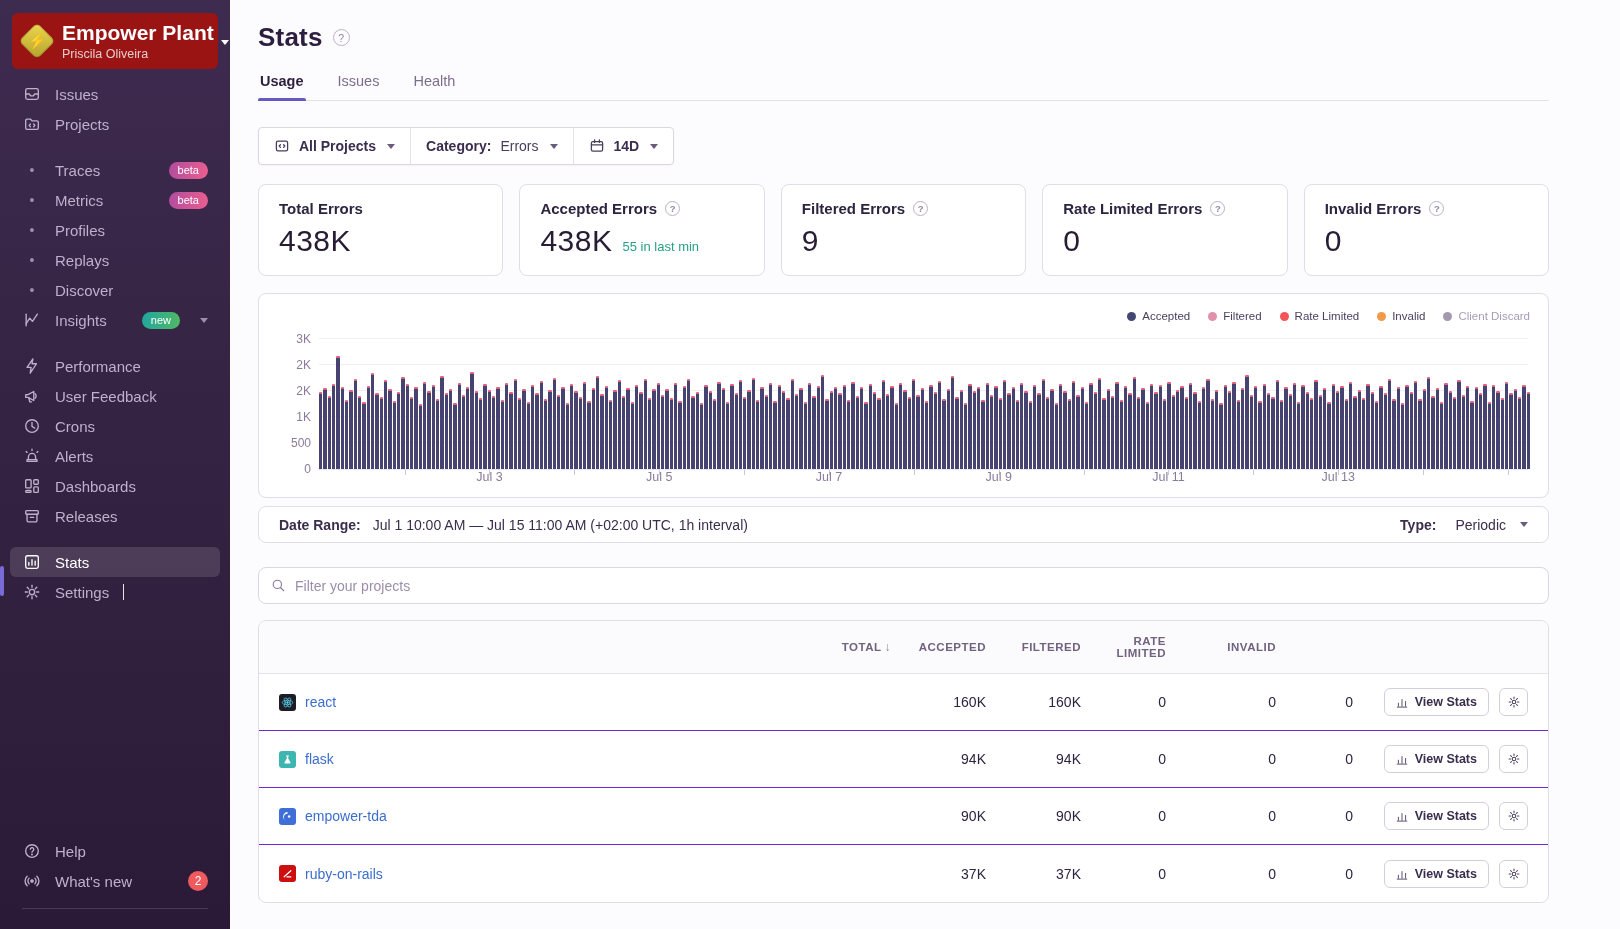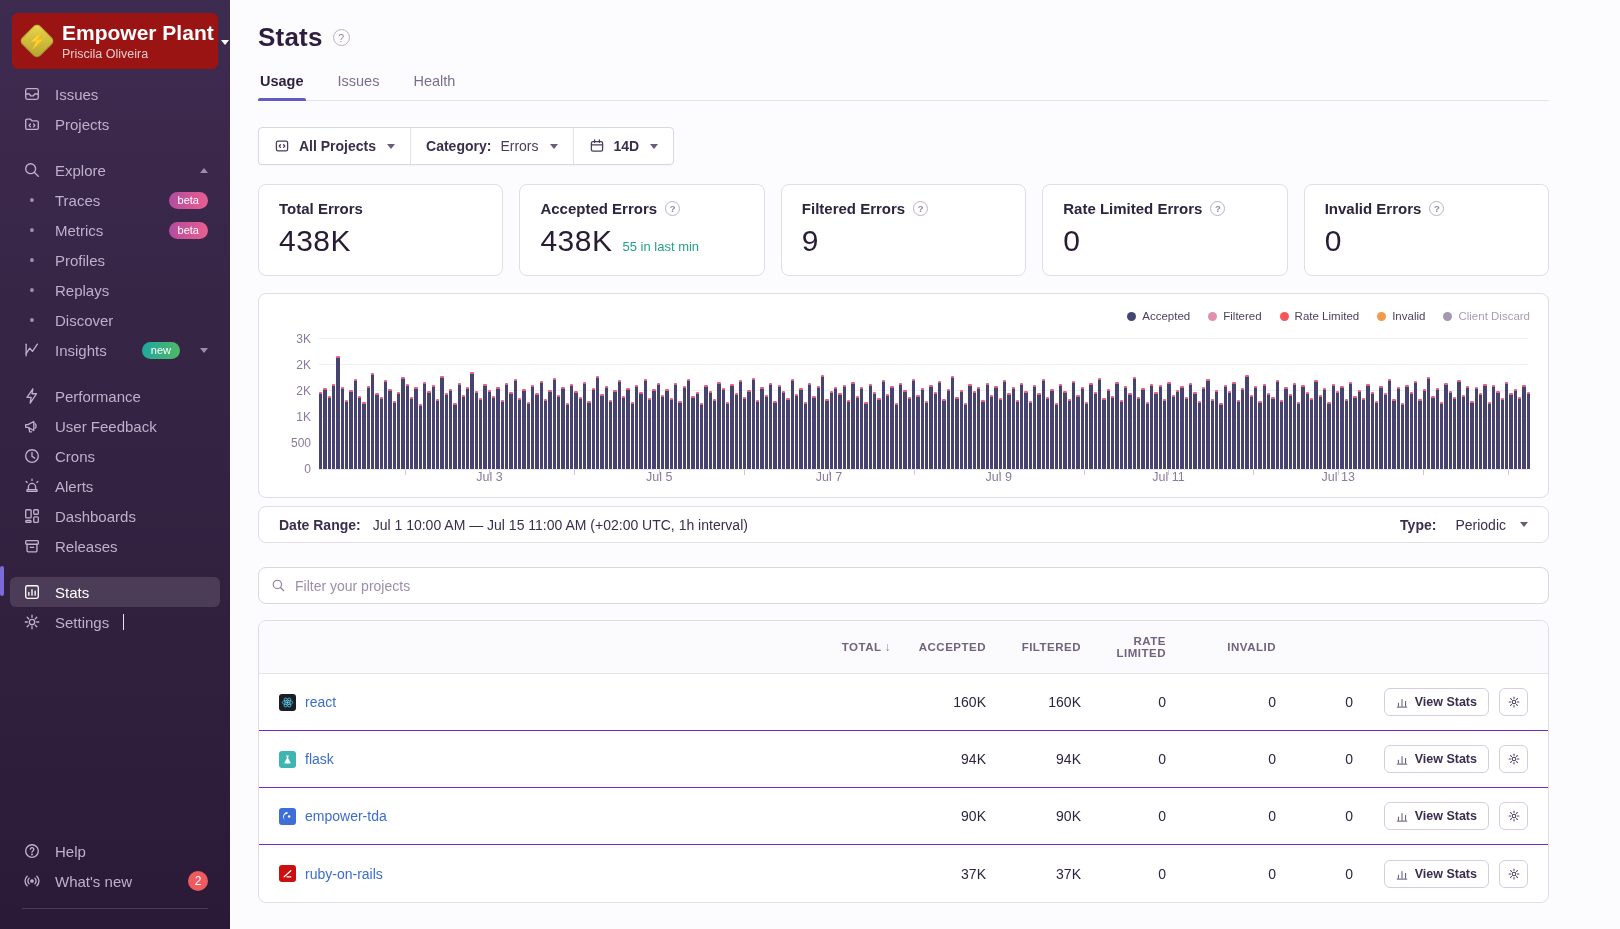--- a/index.html
+++ b/index.html
@@ -168,30 +168,20 @@
           <svg class="icn" width="18" height="18" viewBox="0 0 20 20">
               <path d="M3 6a1.5 1.5 0 011.5-1.5H8l2 2h5.5A1.5 1.5 0 0117 8v6.5a1.5 1.5 0 01-1.5 1.5h-11A1.5 1.5 0 013 14.5z"></path>
               <path d="M8.2 10l-1.4 1.5L8.2 13M11.8 10l1.4 1.5-1.4 1.5"></path>
             </svg>
         </span>
         <span>Projects</span>
       </div>
 
       <div class="nav-gap"></div>
 
-      <div class="nav-item">
-        <span class="nicon">
-          <svg class="icn" width="18" height="18" viewBox="0 0 20 20">
-              <circle cx="8.5" cy="8.5" r="5.5"></circle>
-              <path d="M13 13l4 4"></path>
-            </svg>
-        </span>
-        <span>Explore</span>
-        <span class="chev up" style="margin-left:auto;color:#9d8dab;"></span>
-      </div>
       <div class="nav-item">
         <span class="bullet">•</span>
         <span>Traces</span>
         <span class="badge beta">beta</span>
       </div>
       <div class="nav-item">
         <span class="bullet">•</span>
         <span>Metrics</span>
         <span class="badge beta">beta</span>
       </div>

